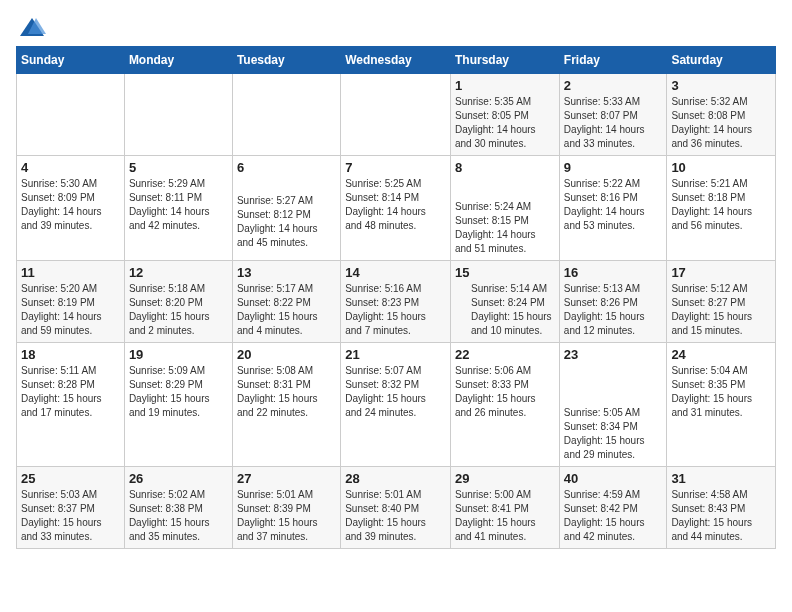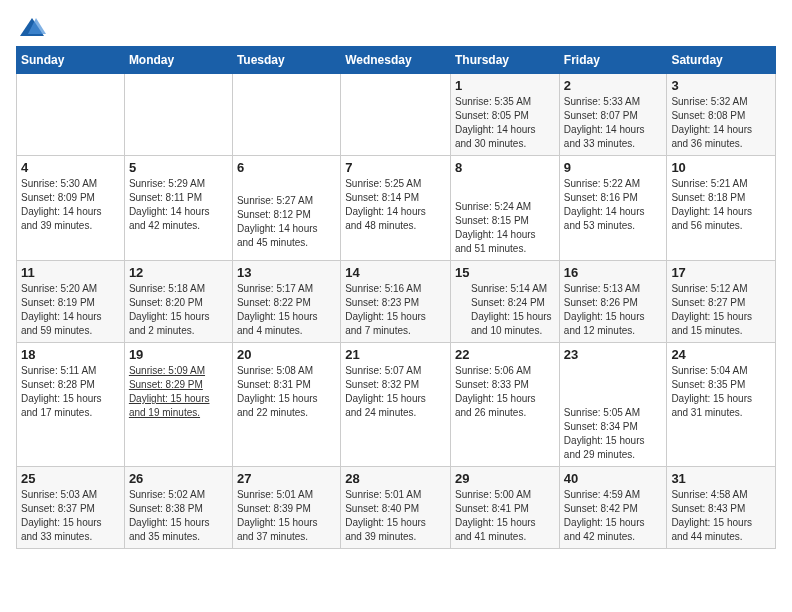--- a/index.html
+++ b/index.html
@@ -252,21 +252,21 @@
       <tr>
         <td>
           <span class="day-num">18</span>
           <div class="day-info" style="white-space: pre-line;">Sunrise: 5:11 AM
 Sunset: 8:28 PM
 Daylight: 15 hours
 and 17 minutes.</div>
         </td>
         <td>
           <span class="day-num">19</span>
-          <div class="day-info" style="white-space: pre-line; text-decoration: underline;">Sunrise: 5:09 AM
+          <div class="day-info" style="white-space: pre-line;">Sunrise: 5:09 AM
 Sunset: 8:29 PM
 Daylight: 15 hours
 and 19 minutes.</div>
         </td>
         <td>
           <span class="day-num">20</span>
           <div class="day-info" style="white-space: pre-line;">Sunrise: 5:08 AM
 Sunset: 8:31 PM
 Daylight: 15 hours
 and 22 minutes.</div>

